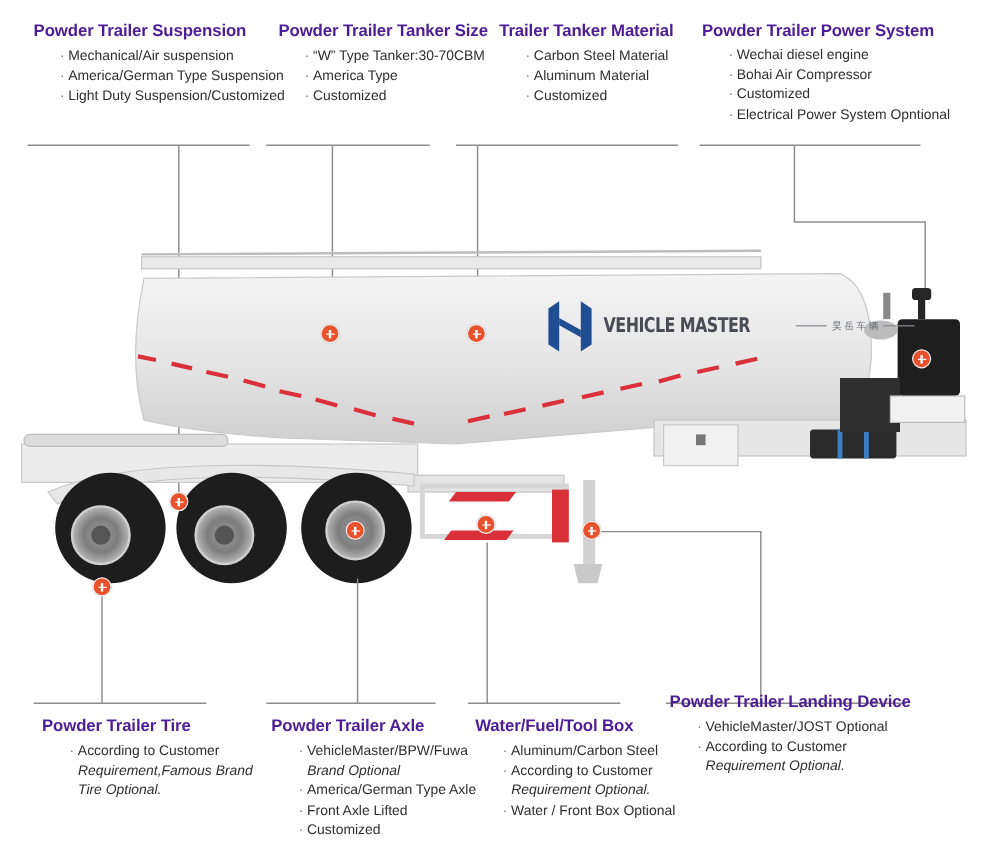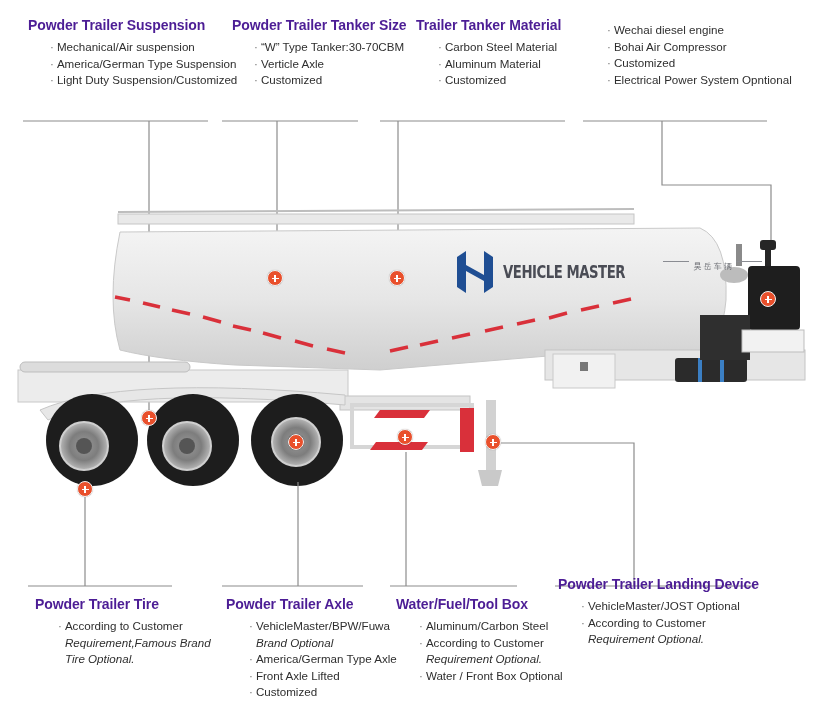--- a/index.html
+++ b/index.html
@@ -12,21 +12,21 @@
   .block li .dot { color: #777; margin-right: 3px; }
   .block li.cont { padding-left: 7px; font-style: italic; }
   svg.scene { position: absolute; left: 0; top: 0; }
   .marker { position: absolute; width: 16px; height: 16px; border-radius: 50%; background: #e9502c; border: 1px solid #f2f2f2; box-shadow: 0 0 1px rgba(0,0,0,0.3); cursor: pointer; }
   .marker::before, .marker::after { content: ""; position: absolute; background: #fff; }
   .marker::before { left: 3.5px; top: 6.5px; width: 7px; height: 1.6px; }
   .marker::after { left: 6.2px; top: 3.8px; width: 1.6px; height: 7px; }
   .logo { position: absolute; left: 455px; top: 247px; display: flex; align-items: center; }
   .logo-text { margin-left: 8px; display: flex; flex-direction: row; }
   .logo-name { font-family: "DejaVu Sans", sans-serif; font-weight: bold; font-size: 17px; color: #4a4c55; letter-spacing: -0.6px; transform: scaleX(0.78); transform-origin: left; white-space: nowrap; }
-  .logo-sub { font-size: 8px; color: #6b6d73; display: flex; margin-top: -1px; white-space: nowrap; }
+  .logo-sub { font-size: 8px; color: #6b6d73; display: flex; align-items: center; margin-top: -1px; white-space: nowrap; }
   .logo-sub .rule { display: inline-block; width: 26px; height: 1px; background: #8a8c92; margin: 0 4px; }
 </style>
 </head>
 <body>
 
 <svg class="scene" width="834" height="705" viewBox="0 0 834 705">
   <defs>
     <linearGradient id="tankGrad" x1="0" y1="0" x2="0" y2="1">
       <stop offset="0" stop-color="#f4f4f4"></stop>
       <stop offset="0.5" stop-color="#e6e6e6"></stop>
@@ -171,35 +171,36 @@
     <li><span class="dot">·</span><span>Mechanical/Air suspension</span></li>
     <li><span class="dot">·</span><span>America/German Type Suspension</span></li>
     <li><span class="dot">·</span><span>Light Duty Suspension/Customized</span></li>
   </ul>
 </div>
 
 <div class="block" style="left:232px;top:17px">
   <h3>Powder Trailer Tanker Size</h3>
   <ul style="margin-left:-8px">
     <li><span class="dot">·</span><span>“W” Type Tanker:30-70CBM</span></li>
-    <li><span class="dot">·</span><span>Verticle Axle</span></li>
+    <li><span class="dot">·</span><span>America Type</span></li>
     <li><span class="dot">·</span><span>Customized</span></li>
   </ul>
 </div>
 
 <div class="block" style="left:416px;top:17px">
   <h3>Trailer Tanker Material</h3>
   <ul style="margin-left:-8px">
     <li><span class="dot">·</span><span>Carbon Steel Material</span></li>
     <li><span class="dot">·</span><span>Aluminum Material</span></li>
     <li><span class="dot">·</span><span>Customized</span></li>
   </ul>
 </div>
 
 <div class="block" style="left:585px;top:17px">
+  <h3>Powder Trailer Power System</h3>
   <ul style="margin-left:-8px;margin-top:5px">
     <li><span class="dot">·</span><span>Wechai diesel engine</span></li>
     <li><span class="dot">·</span><span>Bohai Air Compressor</span></li>
     <li><span class="dot">·</span><span>Customized</span></li>
     <li><span class="dot">·</span><span>Electrical Power System Opntional</span></li>
   </ul>
 </div>
 
 <div class="block" style="left:35px;top:596px">
   <h3>Powder Trailer Tire</h3>

